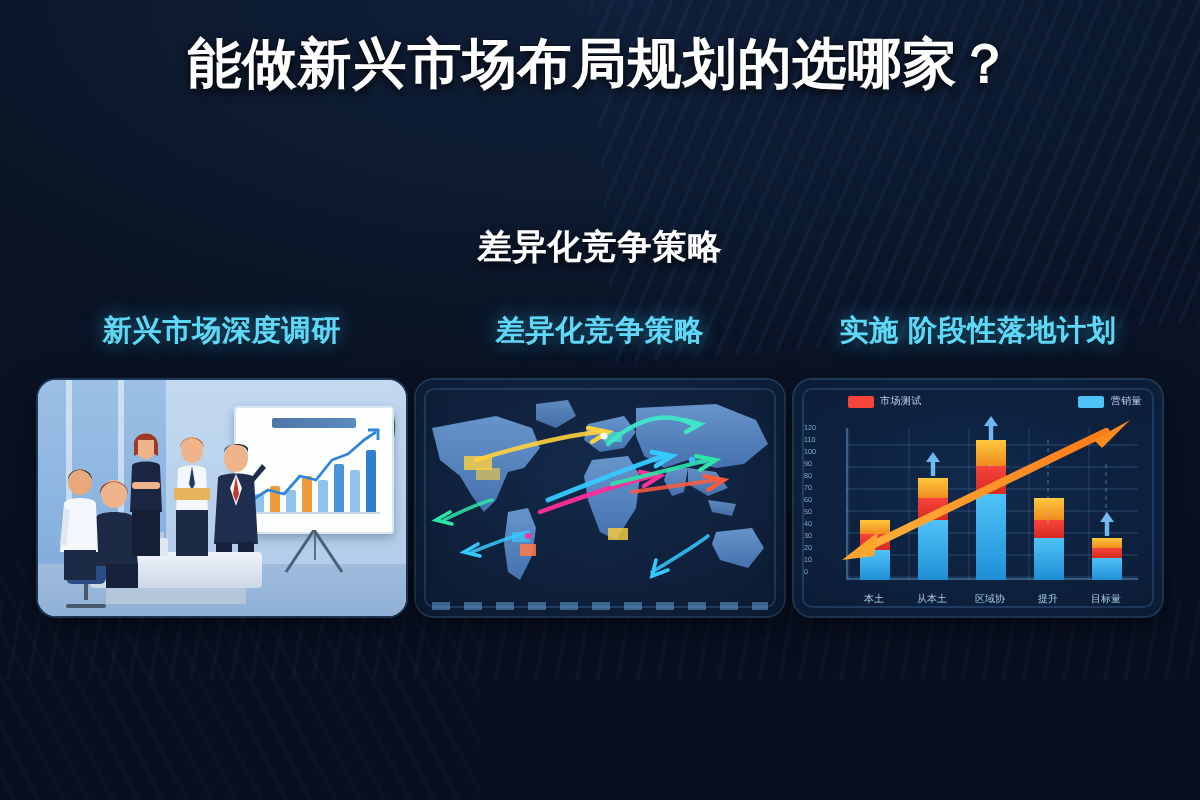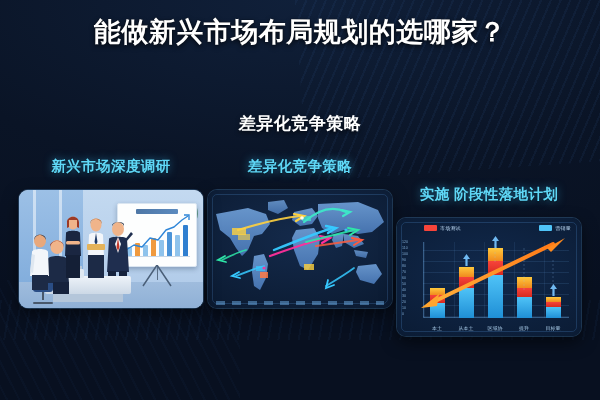--- a/index.html
+++ b/index.html
@@ -45,21 +45,21 @@
     position:absolute;left:0;top:112px;width:600px;text-align:center;
     color:#ffffff;font-weight:bold;font-size:17px;letter-spacing:.5px;
     text-shadow:0 2px 4px rgba(0,0,0,.7);
   }
 
   
   .cols{position:absolute;left:0;top:155px;width:600px;height:165px;}
   .col{position:absolute;top:0;width:186px;}
   .col.c1{left:18px;}
   .col.c2{left:207px;}
-  .col.c3{left:396px;margin-top:28px;}
+  .col.c3{left:396px;}
   .colhead{
     text-align:center;color:#5fd8f7;font-weight:bold;font-size:14.5px;
     letter-spacing:.4px;height:26px;line-height:22px;
     text-shadow:0 0 9px rgba(60,190,245,.55),0 1px 2px rgba(0,0,0,.8);
     white-space:nowrap;
   }
   .panel{
     position:relative;width:184px;height:118px;margin:9px auto 0;
     border-radius:9px;overflow:hidden;
     box-shadow:0 0 0 1px rgba(90,160,225,.28),0 6px 16px rgba(0,0,0,.55);

